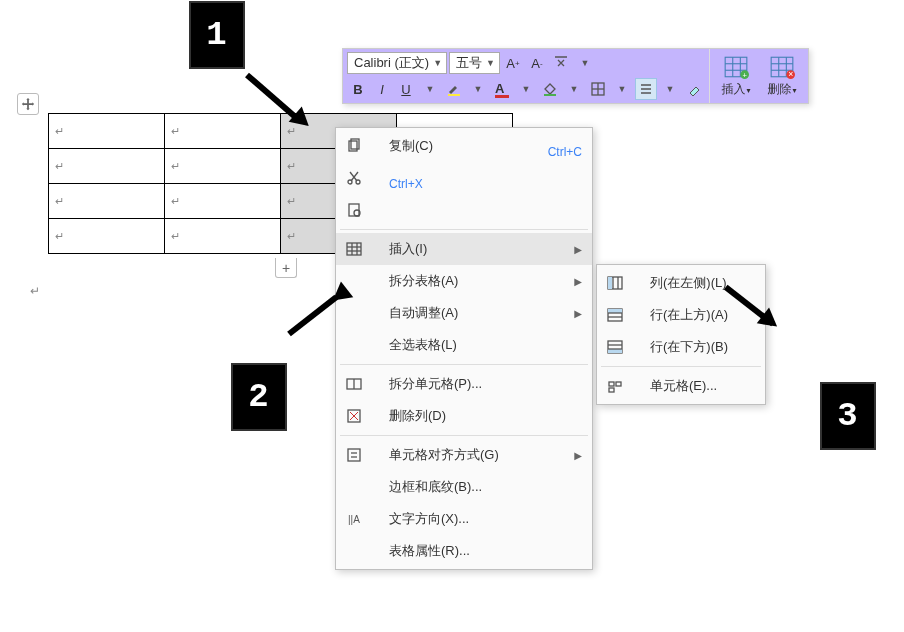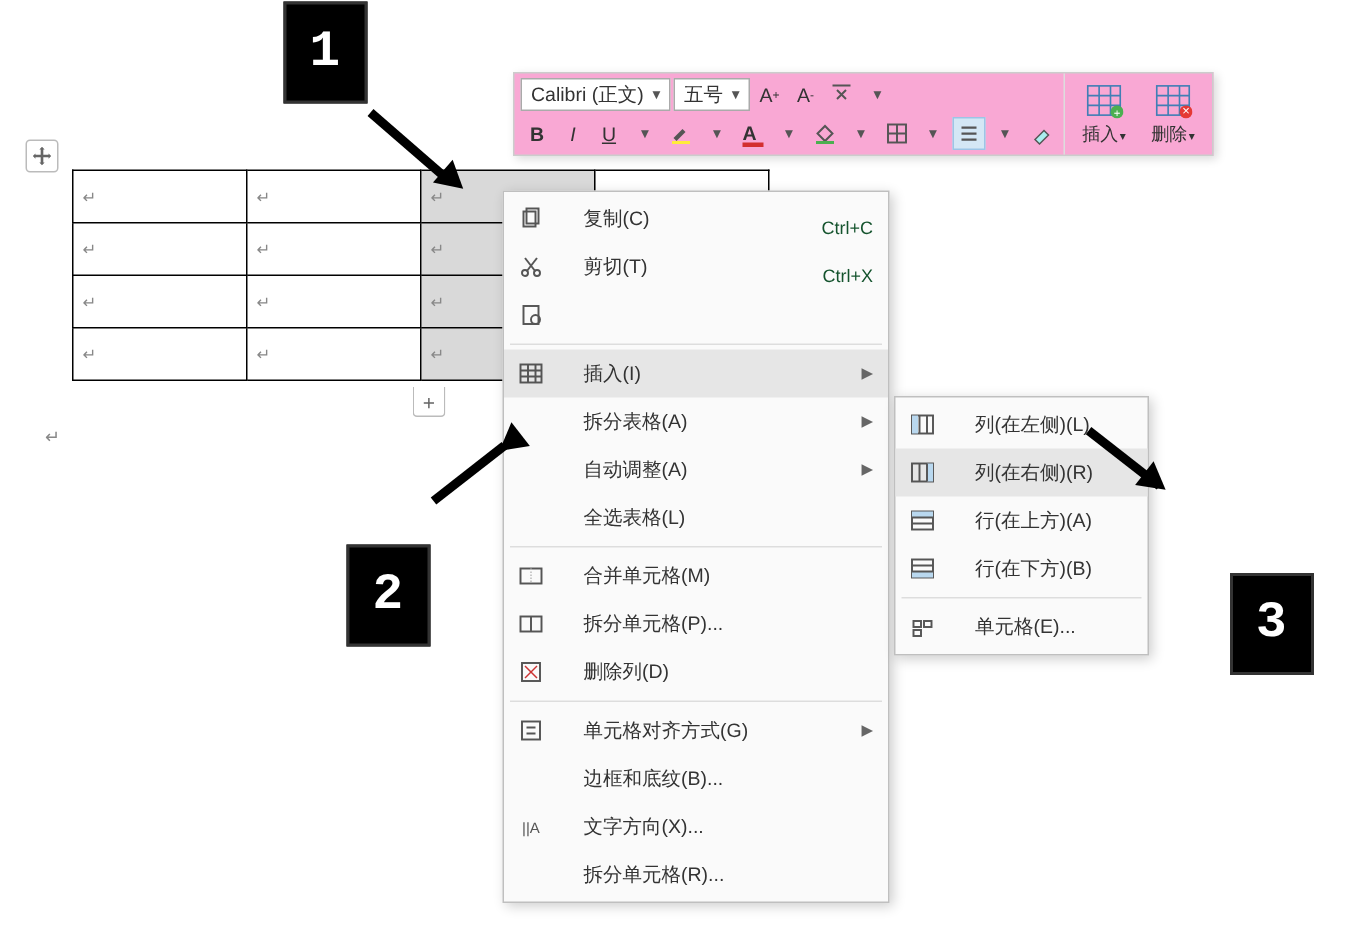--- a/index.html
+++ b/index.html
@@ -15,21 +15,21 @@
     position: relative;
     overflow: hidden;
   }
 
   
   .mini-toolbar {
     position: absolute;
     left: 342px;
     top: 48px;
     display: flex;
-    background: #f9a8d4;
+    background: #c4b5fd;
     border: 1px solid #ccc;
     box-shadow: 2px 2px 6px rgba(0,0,0,0.15);
   }
   .mini-toolbar .section {
     display: flex;
     flex-direction: column;
     gap: 2px;
     padding: 2px 4px;
     border-right: 1px solid #ddd;
   }
@@ -148,21 +148,21 @@
   }
   .menu-item:hover, .menu-item.hl { background: #e6e6e6; }
   .menu-item .icn {
     width: 20px; height: 20px;
     display:flex; align-items:center; justify-content:center;
     color:#555;
     flex-shrink:0;
   }
   .menu-item .icn svg { width:16px; height:16px; }
   .menu-item .txt { flex: 1; }
-  .menu-item .shortcut { color:#14532d; font-size:12px;margin-top:12px; }
+  .menu-item .shortcut { color:#3b82f6; font-size:12px;margin-top:12px; }
   .menu-item .sub-ind { color:#666; font-size:10px; margin-left:auto; }
   .menu-sep { height:1px; background:#ddd; margin: 3px 4px; }
 
   
   .callout {
     position: absolute;
     width: 56px;
     height: 68px;
     background: #000;
     color: #fff;
@@ -376,21 +376,20 @@
   </div>
   <div class="menu-item">
     <span class="icn">
         <svg viewBox="0 0 16 16">
           <circle cx="4" cy="12" r="2" class="stroke-only"></circle>
           <circle cx="12" cy="12" r="2" class="stroke-only"></circle>
           <line x1="5" y1="11" x2="12" y2="2" class="stroke-only"></line>
           <line x1="11" y1="11" x2="4" y2="2" class="stroke-only"></line>
         </svg>
       </span>
-    <span class="txt">剪切(T)</span>
     <span class="shortcut">Ctrl+X</span>
   </div>
   <div class="menu-item">
     <span class="icn">
         <svg viewBox="0 0 16 16">
           <rect x="3" y="2" width="10" height="12" class="stroke-only"></rect>
           <circle cx="11" cy="11" r="3" class="stroke-only"></circle>
         </svg>
       </span>
   </div>
@@ -420,29 +419,20 @@
   </div>
   <div class="menu-item">
     <span class="icn"></span>
     <span class="txt">全选表格(L)</span>
   </div>
   <div class="menu-sep"></div>
   <div class="menu-item">
     <span class="icn">
         <svg viewBox="0 0 16 16">
           <rect x="1" y="3" width="14" height="10" class="stroke-only"></rect>
-          <line x1="8" y1="3" x2="8" y2="13" stroke="#bbb" stroke-dasharray="1,1"></line>
-        </svg>
-      </span>
-    <span class="txt">合并单元格(M)</span>
-  </div>
-  <div class="menu-item">
-    <span class="icn">
-        <svg viewBox="0 0 16 16">
-          <rect x="1" y="3" width="14" height="10" class="stroke-only"></rect>
           <line x1="8" y1="3" x2="8" y2="13" class="stroke-only"></line>
         </svg>
       </span>
     <span class="txt">拆分单元格(P)...</span>
   </div>
   <div class="menu-item">
     <span class="icn">
         <svg viewBox="0 0 16 16">
           <rect x="2" y="2" width="12" height="12" class="stroke-only"></rect>
           <line x1="4" y1="4" x2="12" y2="12" stroke="#c33"></line>
@@ -470,47 +460,36 @@
   <div class="menu-item">
     <span class="icn">
         <svg viewBox="0 0 16 16">
           <text x="2" y="12" font-size="10" fill="#555">||A</text>
         </svg>
       </span>
     <span class="txt">文字方向(X)...</span>
   </div>
   <div class="menu-item">
     <span class="icn"></span>
-    <span class="txt">拆分单元格(R)...</span>
+    <span class="txt">表格属性(R)...</span>
   </div>
 </div>
 
 <div class="menu sub">
   <div class="menu-item">
     <span class="icn">
         <svg viewBox="0 0 16 16">
           <rect x="1" y="2" width="14" height="12" class="stroke-only"></rect>
           <rect x="1" y="2" width="4" height="12" fill="#b9d8ef"></rect>
           <line x1="6" y1="2" x2="6" y2="14" class="stroke-only"></line>
           <line x1="11" y1="2" x2="11" y2="14" class="stroke-only"></line>
         </svg>
       </span>
     <span class="txt">列(在左侧)(L)</span>
   </div>
-  <div class="menu-item hl">
-    <span class="icn">
-        <svg viewBox="0 0 16 16">
-          <rect x="1" y="2" width="14" height="12" class="stroke-only"></rect>
-          <rect x="11" y="2" width="4" height="12" fill="#b9d8ef"></rect>
-          <line x1="6" y1="2" x2="6" y2="14" class="stroke-only"></line>
-          <line x1="11" y1="2" x2="11" y2="14" class="stroke-only"></line>
-        </svg>
-      </span>
-    <span class="txt">列(在右侧)(R)</span>
-  </div>
   <div class="menu-item">
     <span class="icn">
         <svg viewBox="0 0 16 16">
           <rect x="1" y="2" width="14" height="12" class="stroke-only"></rect>
           <rect x="1" y="2" width="14" height="4" fill="#b9d8ef"></rect>
           <line x1="1" y1="6" x2="15" y2="6" class="stroke-only"></line>
           <line x1="1" y1="10" x2="15" y2="10" class="stroke-only"></line>
         </svg>
       </span>
     <span class="txt">行(在上方)(A)</span>

